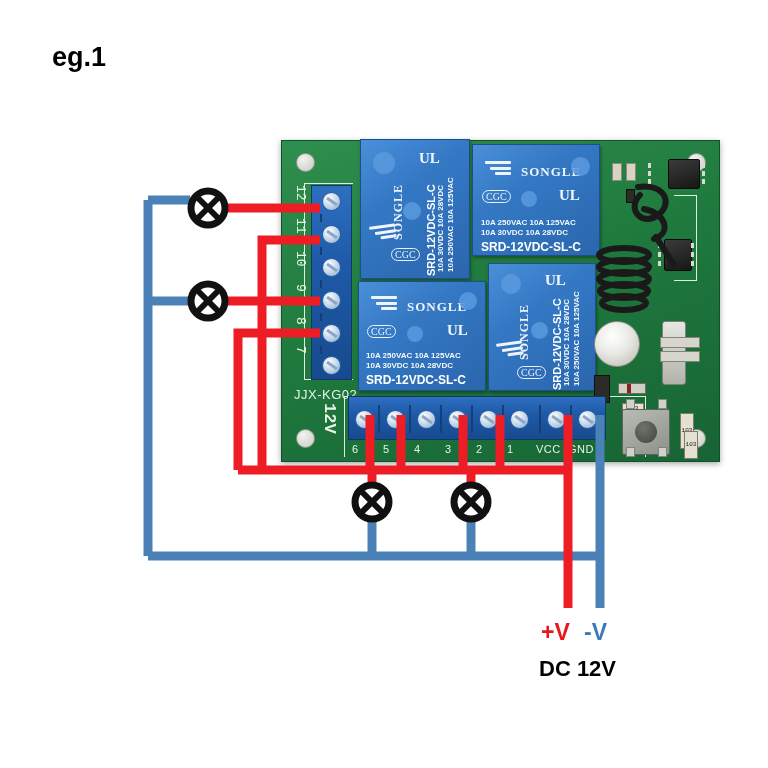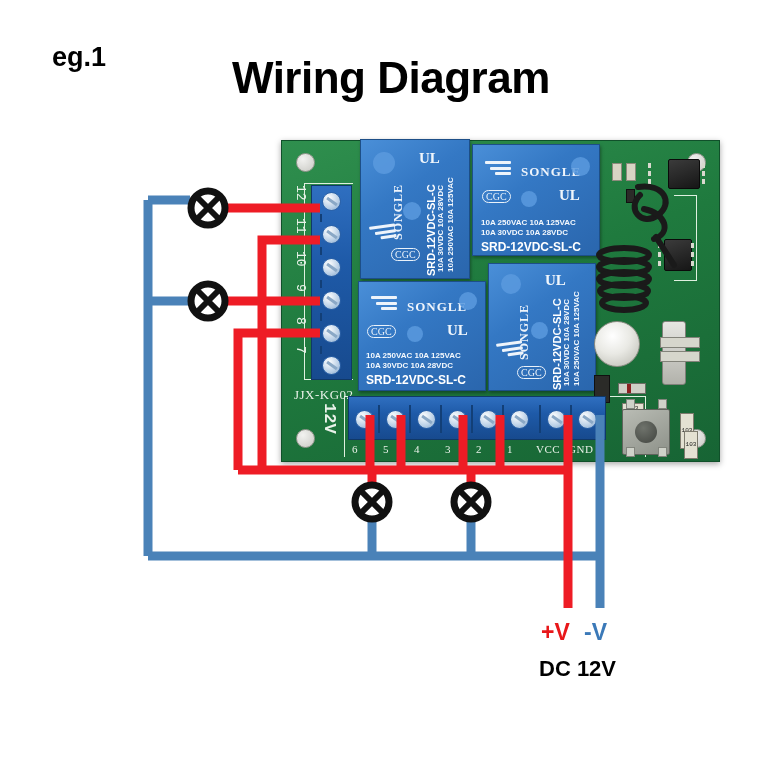--- a/index.html
+++ b/index.html
@@ -77,21 +77,21 @@
     width: 17px;
     height: 17px;
     border-radius: 50%;
     background: radial-gradient(circle at 35% 30%, #f2f2f0, #c9c9c4);
     border: 1px solid #9a9a93;
   }
   .silk {
     position: absolute;
     color: #e9f2e9;
     font-size: 11px;
-    font-family: Liberation Serif, serif;
+    font-family: Liberation Sans, sans-serif;
     letter-spacing: 0.5px;
     pointer-events: none;
   }
   .silk-v {
     position: absolute;
     color: #e9f2e9;
     font-size: 13px;
     font-family: "Liberation Mono", monospace;
     transform: rotate(90deg);
     transform-origin: left top;
@@ -527,18 +527,17 @@
         <path d="M360 490 L384 514 M384 490 L360 514" stroke-width="6"></path>
       </g>
       <g>
         <circle cx="471" cy="502" r="17"></circle>
         <path d="M459 490 L483 514 M483 490 L459 514" stroke-width="6"></path>
       </g>
     </g>
   </svg>
 
   <div class="lbl" id="eg-label">eg.1</div>
-  <div class="lbl" id="main-title">Wiring Diagram</div>
   <div class="lbl" id="pos-label">+V</div>
   <div class="lbl" id="neg-label">-V</div>
   <div class="lbl" id="dc-label">DC 12V</div>
 
 </div>
 
 </body></html>

